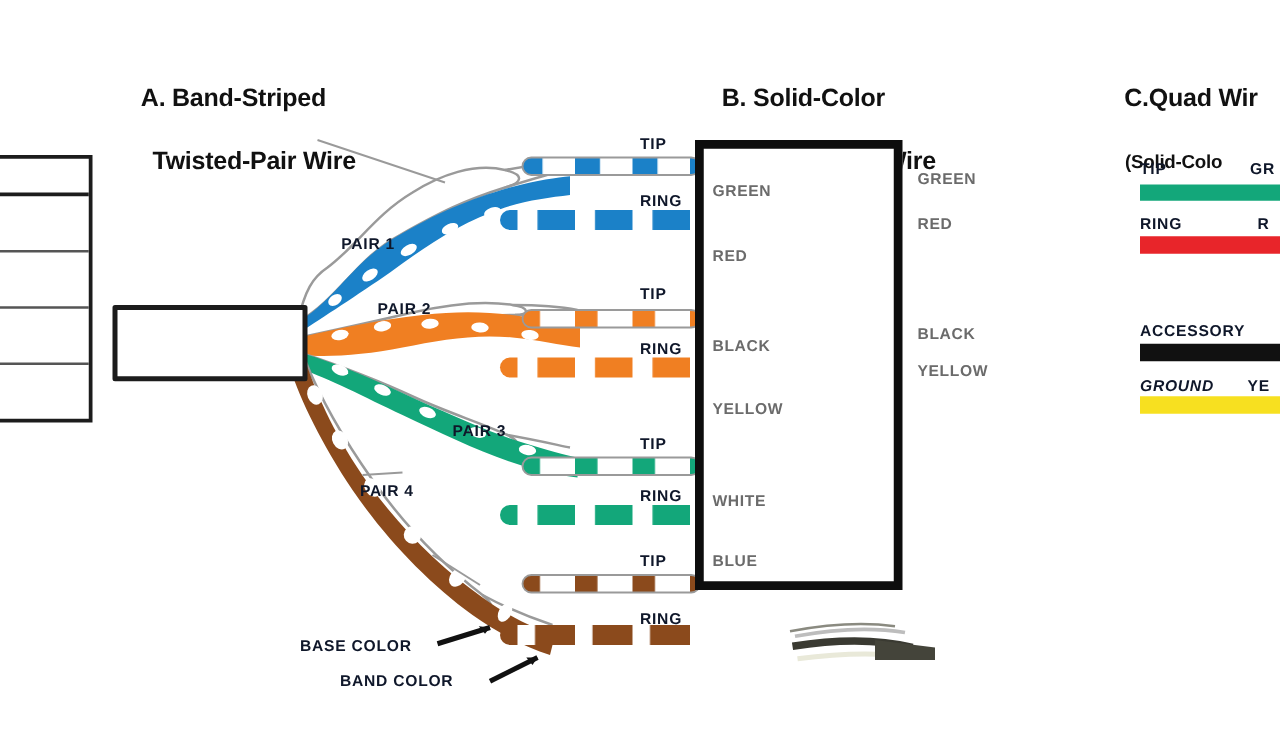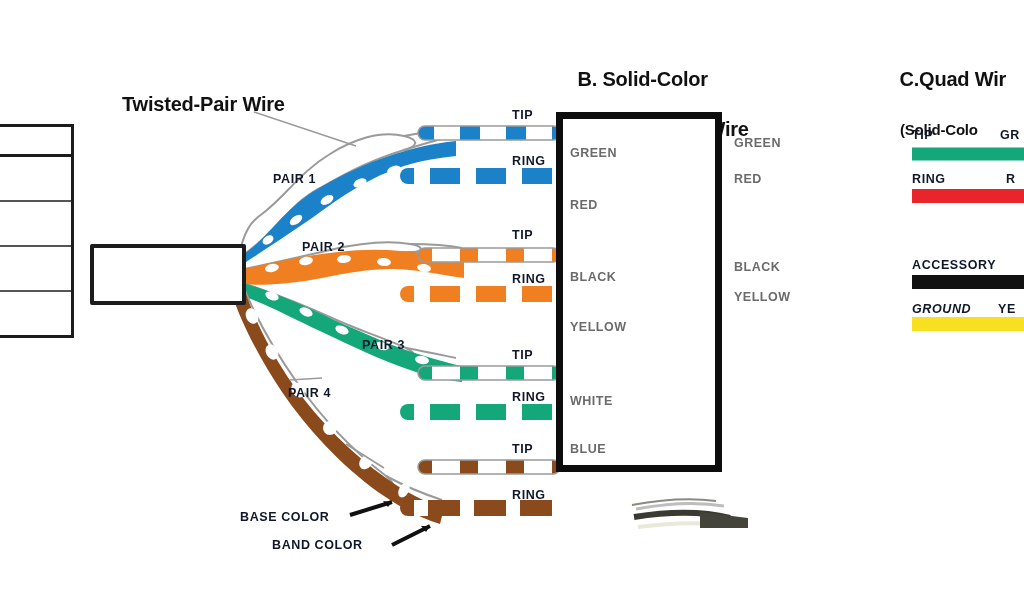--- a/index.html
+++ b/index.html
@@ -199,20 +199,21 @@
     <g>
       <path d="M636,509 C668,503 700,502 724,506" fill="none" stroke="#bdbdbd" stroke-width="3"></path>
       <path d="M634,517 C672,511 706,512 730,518" fill="none" stroke="#3a3a32" stroke-width="6"></path>
       <path d="M638,527 C676,522 706,522 732,526" fill="none" stroke="#e9e9d9" stroke-width="4"></path>
       <path d="M700,512 L748,518 L748,528 L700,528 Z" fill="#44443a"></path>
       <path d="M632,505 C664,499 694,498 716,501" fill="none" stroke="#8a8a80" stroke-width="2"></path>
     </g>
   </svg>
 
   <div class="sec-head" style="left:92px;top:42px;">
+    <span>A. Band-Striped</span>
     <span class="l2">Twisted-Pair Wire</span>
   </div>
   <div class="sec-head" style="left:556px;top:42px;">
     <span>B. Solid-Color</span>
     <span class="l2">Twisted-Pair Wire</span>
   </div>
   <div class="sec-head c" style="left:878px;top:42px;">
     <span>C.Quad Wir</span>
     <span class="l2">(Solid-Colo</span>
   </div>
@@ -236,21 +237,21 @@
       <div class="cl">ite</div>
     </div>
   </div>
   <div class="foot">
     <div>r codes.</div>
     <div>r codes.</div>
   </div>
 
   <div class="jacket"></div>
 
-  <div class="anno" style="left:228px;top:172px;padding-left:45px;">PAIR 1</div>
+  <div class="anno" style="left:228px;top:188px;padding-left:45px;">PAIR 1</div>
   <div class="anno" style="left:302px;top:240px;">PAIR 2</div>
   <div class="anno" style="left:362px;top:338px;">PAIR 3</div>
   <div class="anno" style="left:288px;top:386px;">PAIR 4</div>
 
   <div class="anno" style="left:240px;top:510px;">BASE COLOR</div>
   <div class="anno" style="left:272px;top:538px;">BAND COLOR</div>
 
   <div class="anno" style="left:512px;top:108px;">TIP</div>
   <div class="anno" style="left:512px;top:154px;">RING</div>
   <div class="anno" style="left:512px;top:228px;">TIP</div>

